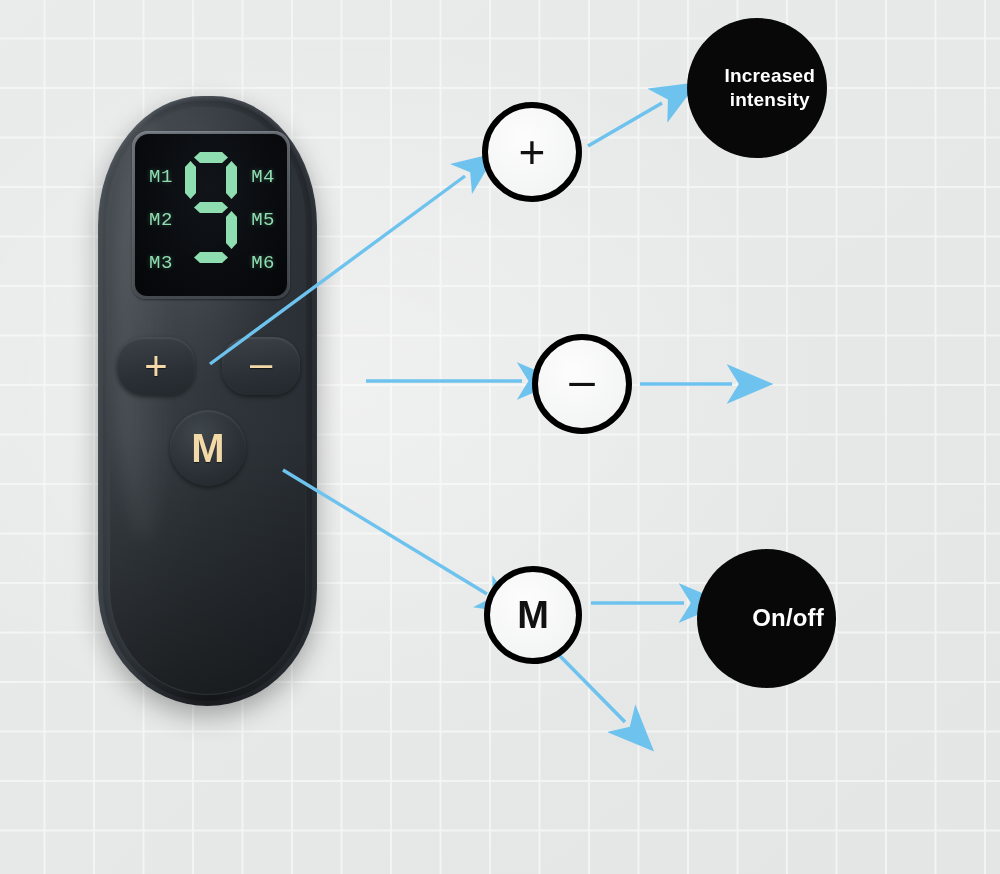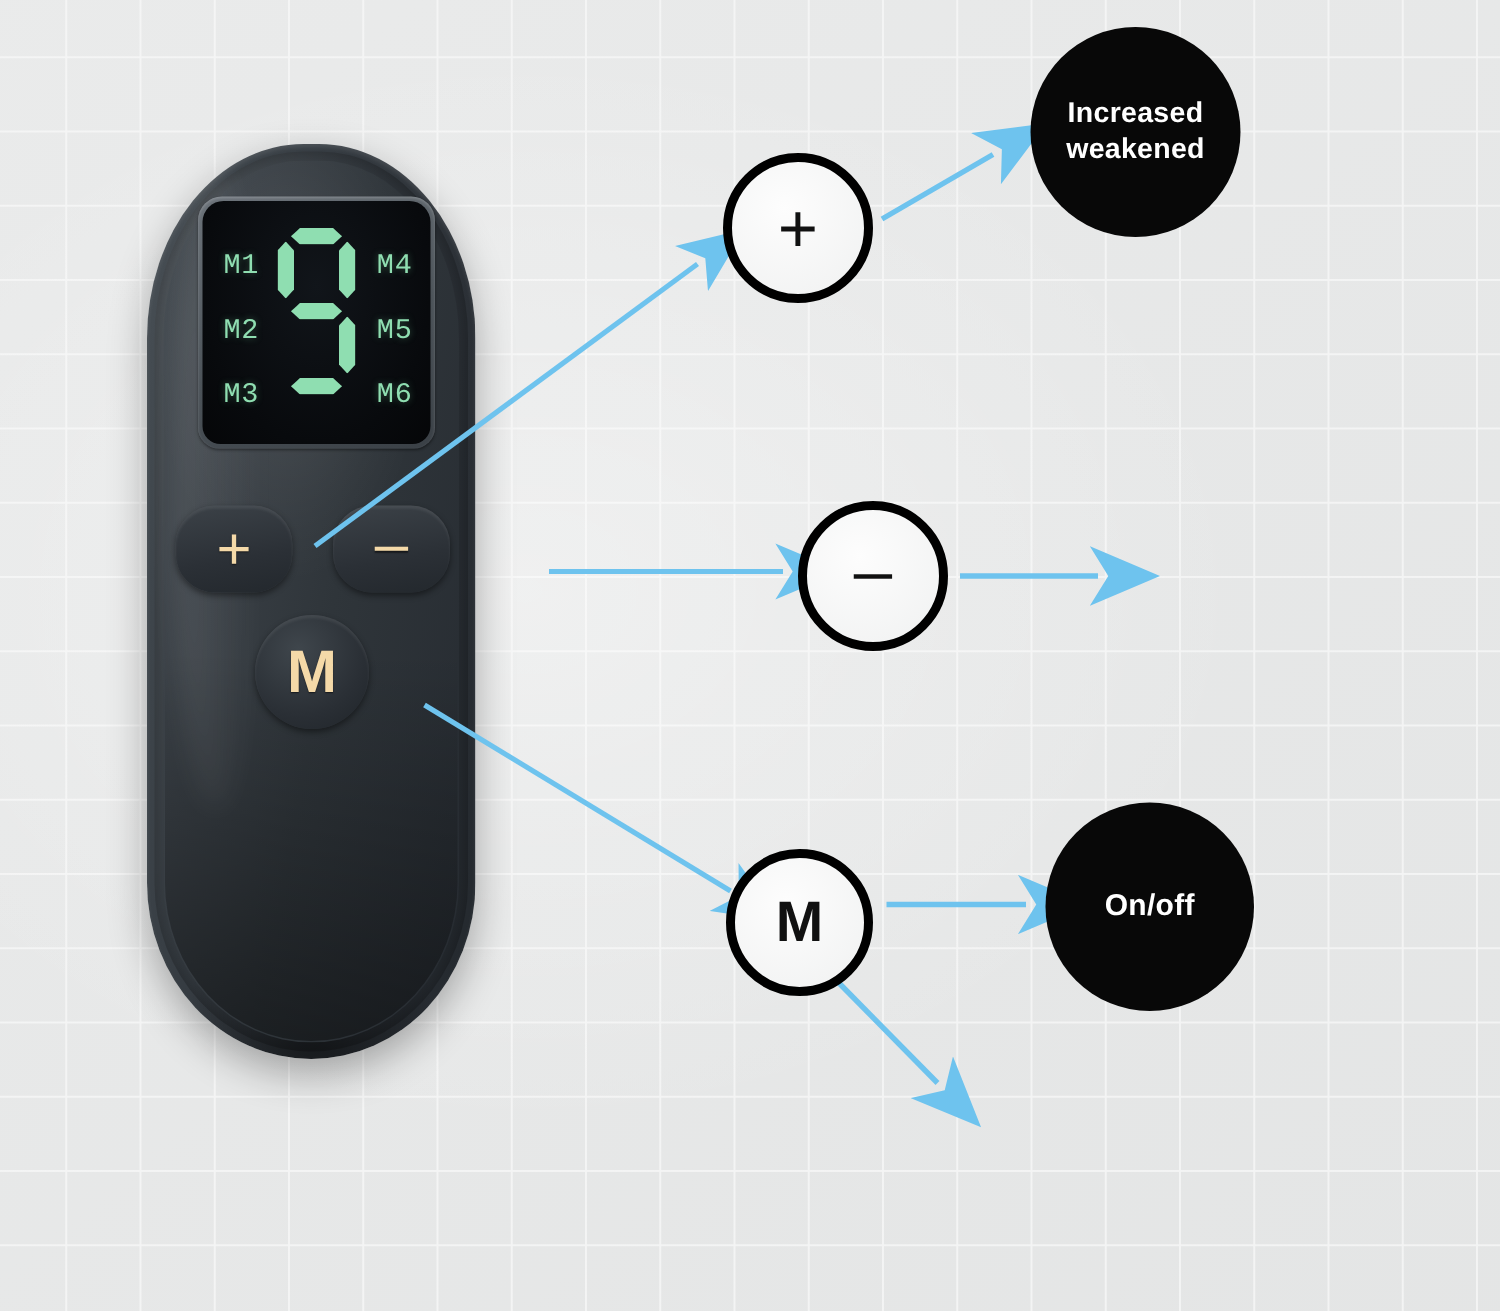--- a/index.html
+++ b/index.html
@@ -233,31 +233,31 @@
   #ring-minus .glyph { font-size: 46px; font-weight: 500; position: relative; top: -4px; }
 
   
   .bubble {
     position: absolute;
     border-radius: 50%;
     background: #080808;
     color: #ffffff;
     display: flex;
     align-items: center;
-    justify-content: center;
+    justify-content: flex-end;
     text-align: center;
     font-family: "Liberation Sans", sans-serif;
     font-weight: bold;
     line-height: 1.28;
     letter-spacing: 0.2px;
     box-sizing: border-box;
   }
   #bubble-increase { left: 687px; top: 18px;  width: 140px; height: 140px; font-size: 19px; }
   #bubble-weaken   { left: 742px; top: 318px; width: 153px; height: 153px; font-size: 19px; }
-  #bubble-onoff    { left: 697px; top: 535px; width: 139px; height: 139px; font-size: 20px; }
+  #bubble-onoff    { left: 697px; top: 549px; width: 139px; height: 139px; font-size: 24px; }
   #bubble-mode     { left: 599px; top: 706px; width: 157px; height: 157px; font-size: 20px; }
   .bubble span { display: block; padding: 0 12px; }
 
   
   #arrows {
     position: absolute;
     inset: 0;
     pointer-events: none;
   }
 </style>
@@ -345,21 +345,21 @@
     <span class="glyph">–</span>
   </div>
 
   <div class="callout-ring" id="ring-mode">
     <span class="glyph">M</span>
   </div>
 
   <div class="bubble" id="bubble-increase">
     <div>
       <span>Increased</span>
-      <span>weakened</span>
+      <span>intensity</span>
     </div>
   </div>
 
 
   <div class="bubble" id="bubble-onoff">
     <div>
       <span>On/off</span>
     </div>
   </div>
 

